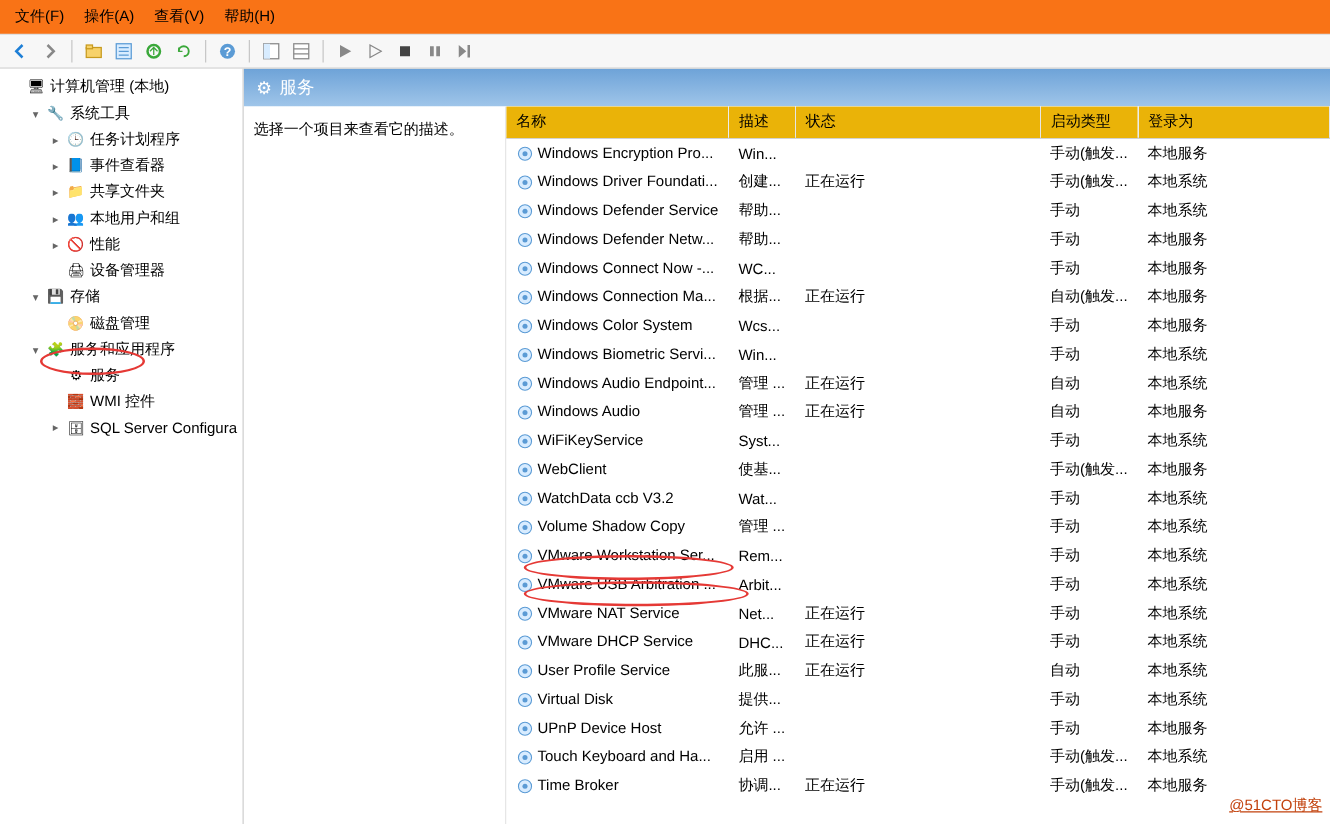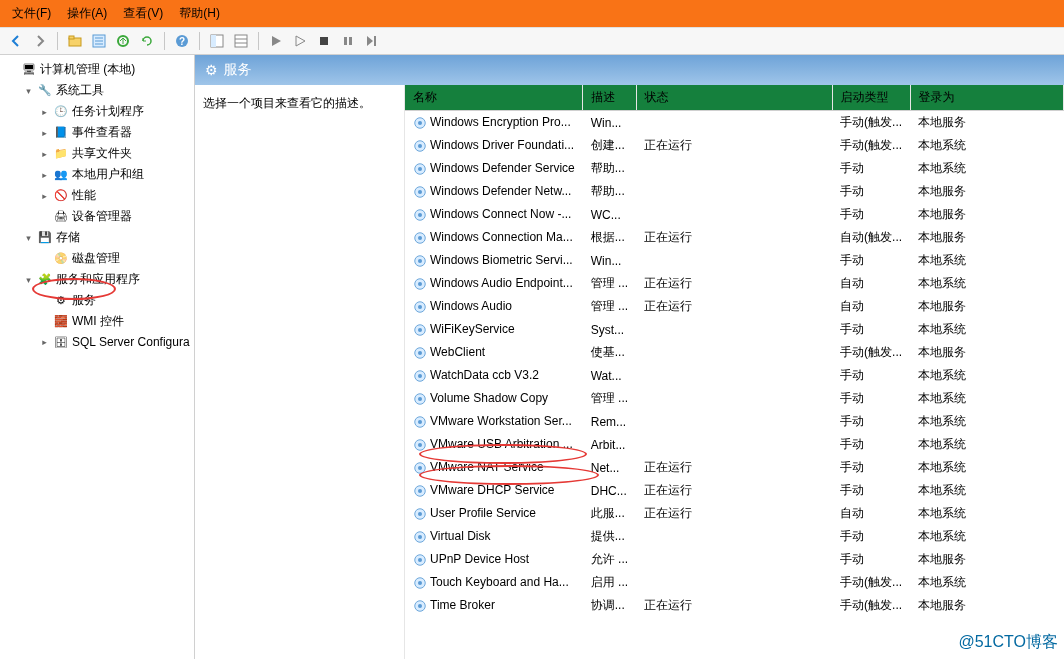--- a/index.html
+++ b/index.html
@@ -18,24 +18,24 @@
   .circle-red { position: absolute; border: 2px solid #e53935; border-radius: 50%; pointer-events: none; }
   .circle1 { width: 84px; height: 22px; left: 32px; top: 278px; }
   .circle2 { width: 168px; height: 20px; left: 419px; top: 444px; }
   .circle3 { width: 180px; height: 20px; left: 419px; top: 465px; }
   .right-pane { flex: 1; display: flex; flex-direction: column; overflow: hidden; }
   .svc-header { display: flex; align-items: center; gap: 6px; padding: 6px 10px; background: linear-gradient(#6ea3d8,#9fc5e9); color: #fff; font-size: 14px; }
   .svc-body { flex: 1; display: flex; overflow: hidden; }
   .svc-desc { width: 210px; padding: 10px 8px; border-right: 1px solid #e6e6e6; }
   .svc-list { flex: 1; overflow: auto; }
   table { border-collapse: collapse; width: 100%; }
-  th { text-align: left; font-weight: normal; padding: 4px 8px; border-right: 1px solid #e6e6e6; border-bottom: 1px solid #d0d0d0; background: #15803d; position: sticky; top: 0; }
+  th { text-align: left; font-weight: normal; padding: 4px 8px; border-right: 1px solid #e6e6e6; border-bottom: 1px solid #d0d0d0; background: #eab308; position: sticky; top: 0; }
   td { padding: 3px 8px; white-space: nowrap; overflow: hidden; text-overflow: ellipsis; }
   .svcicon { width: 14px; height: 14px; display: inline-block; vertical-align: middle; margin-right: 3px; }
-  .watermark { position: fixed; right: 6px; bottom: 6px; font-size: 16px; color: #0369a1; pointer-events: none; }
+  .watermark { position: fixed; right: 6px; bottom: 6px; font-size: 12px; color: #c2410c; pointer-events: none; text-decoration: underline; }
 </style>
 </head>
 <body>
 
 <div class="menubar">
   <span>文件(F)</span>
   <span>操作(A)</span>
   <span>查看(V)</span>
   <span>帮助(H)</span>
 </div>
@@ -294,20 +294,30 @@
                   </svg>Windows Connection Ma...</td>
                 <td>根据...</td>
                 <td>正在运行</td>
                 <td>自动(触发...</td>
                 <td>本地服务</td>
               </tr>
               <tr class="row">
                 <td><svg class="svcicon" viewBox="0 0 16 16">
                     <circle cx="8" cy="8" r="6" fill="#d8ecff" stroke="#5b9bd5"></circle>
                     <circle cx="8" cy="8" r="2.3" fill="#5b9bd5"></circle>
+                  </svg>Windows Color System</td>
+                <td>Wcs...</td>
+                <td></td>
+                <td>手动</td>
+                <td>本地服务</td>
+              </tr>
+              <tr class="row">
+                <td><svg class="svcicon" viewBox="0 0 16 16">
+                    <circle cx="8" cy="8" r="6" fill="#d8ecff" stroke="#5b9bd5"></circle>
+                    <circle cx="8" cy="8" r="2.3" fill="#5b9bd5"></circle>
                   </svg>Windows Biometric Servi...</td>
                 <td>Win...</td>
                 <td></td>
                 <td>手动</td>
                 <td>本地系统</td>
               </tr>
               <tr class="row">
                 <td><svg class="svcicon" viewBox="0 0 16 16">
                     <circle cx="8" cy="8" r="6" fill="#d8ecff" stroke="#5b9bd5"></circle>
                     <circle cx="8" cy="8" r="2.3" fill="#5b9bd5"></circle>

